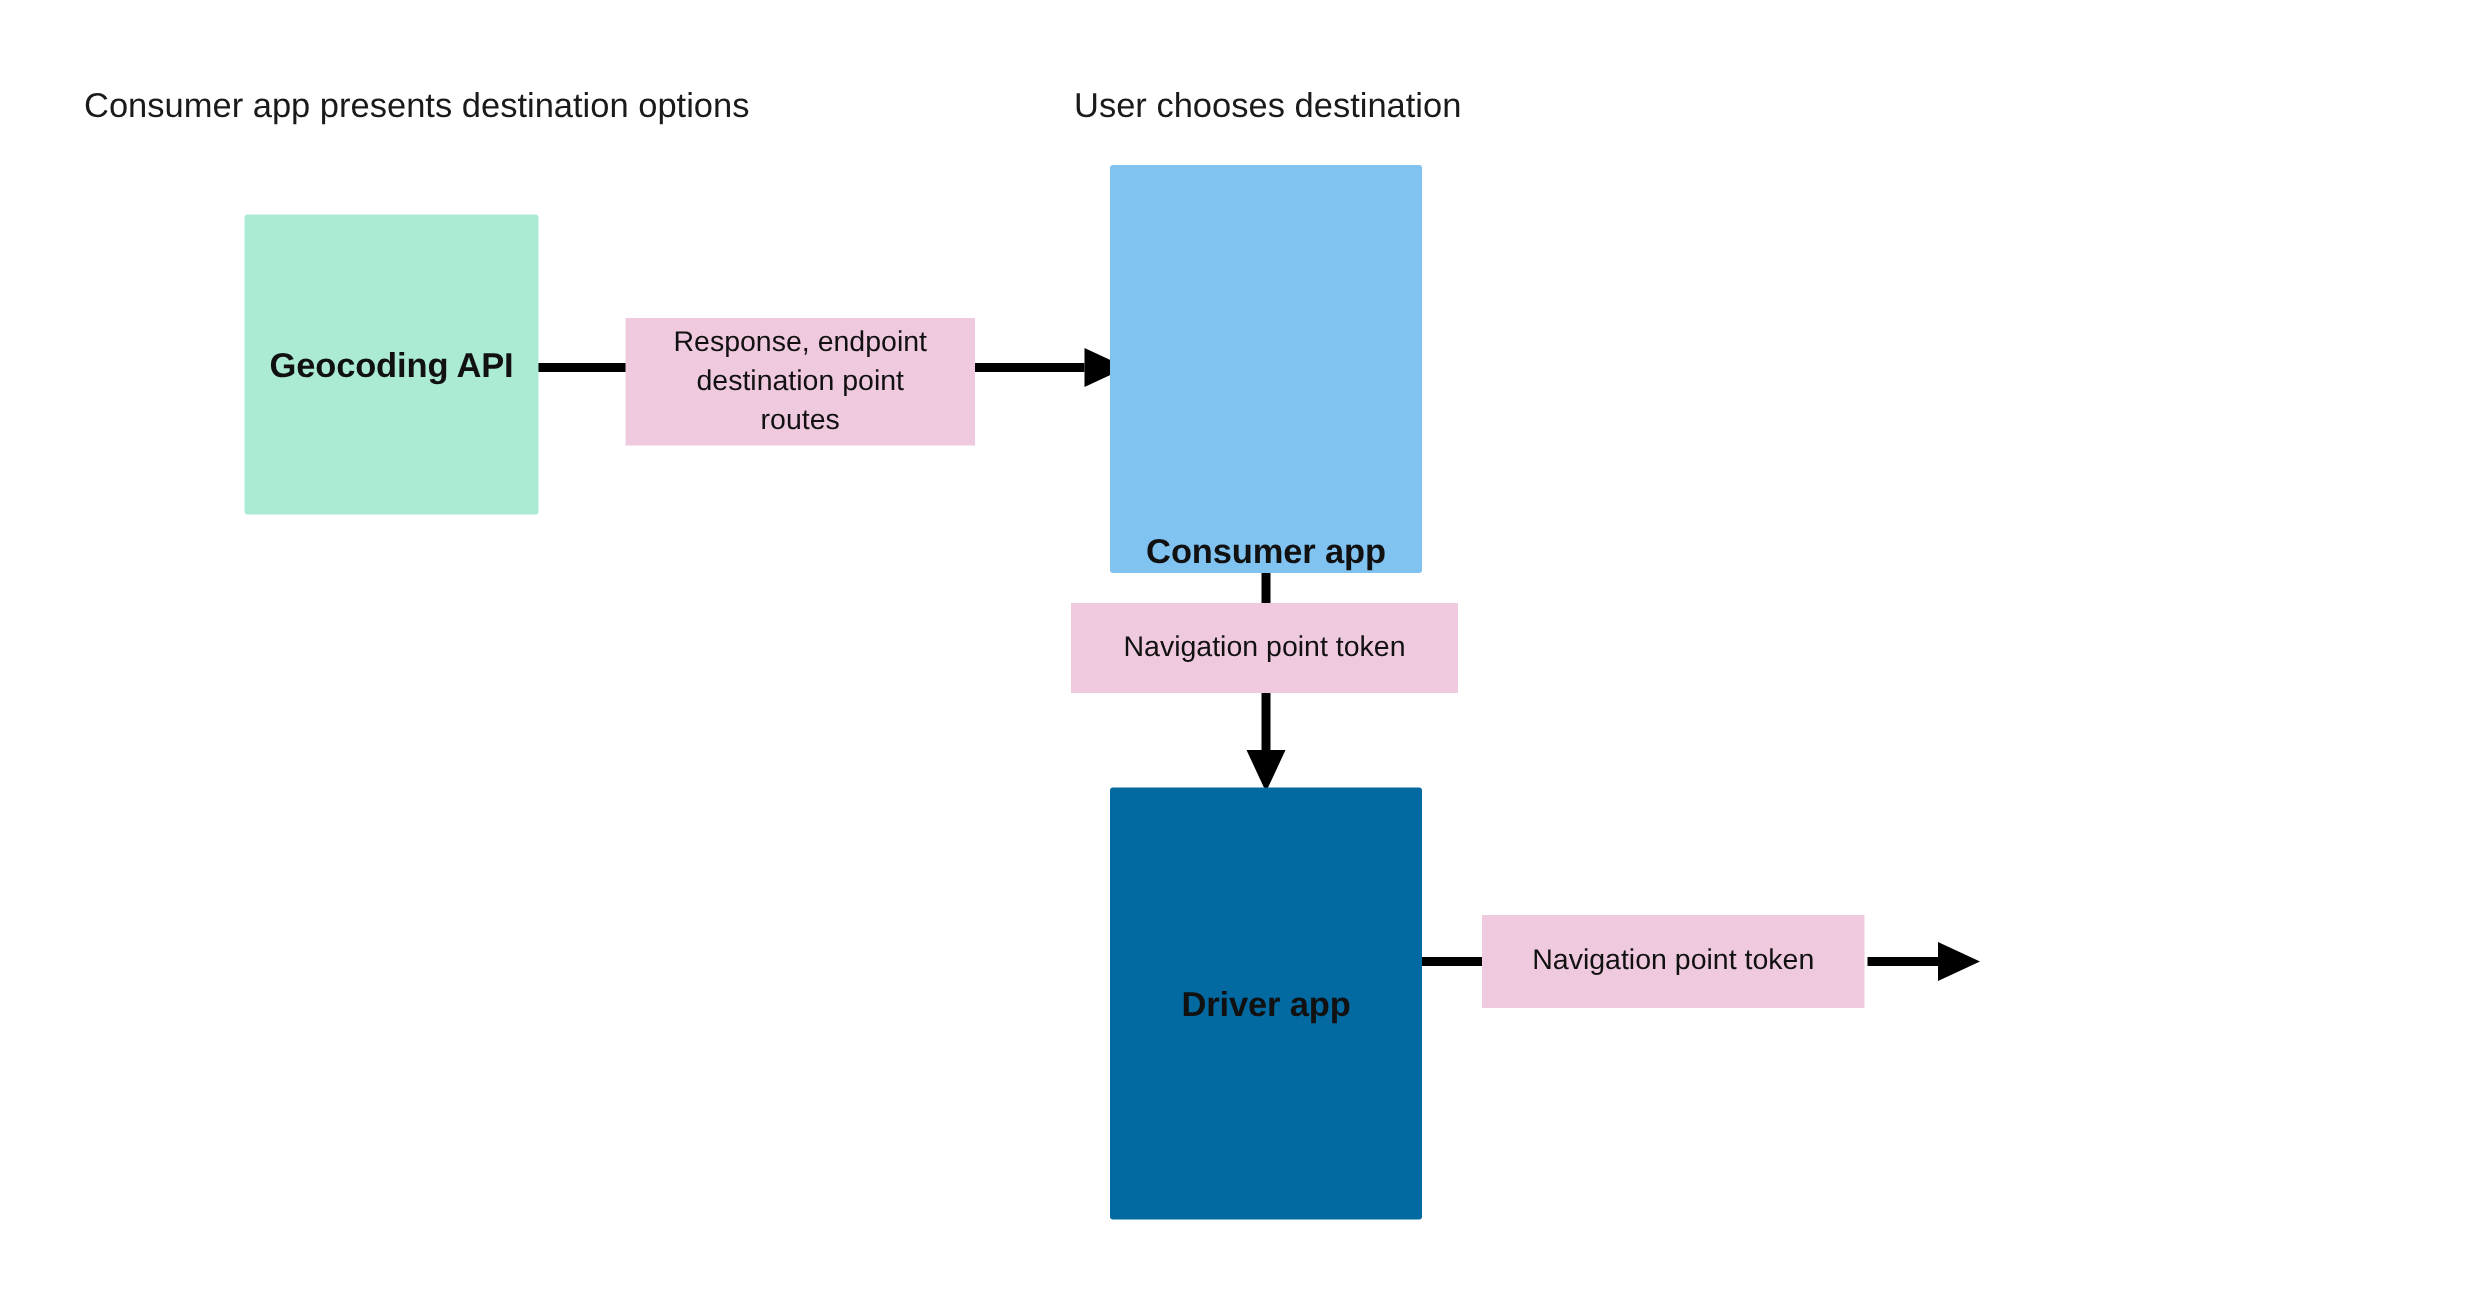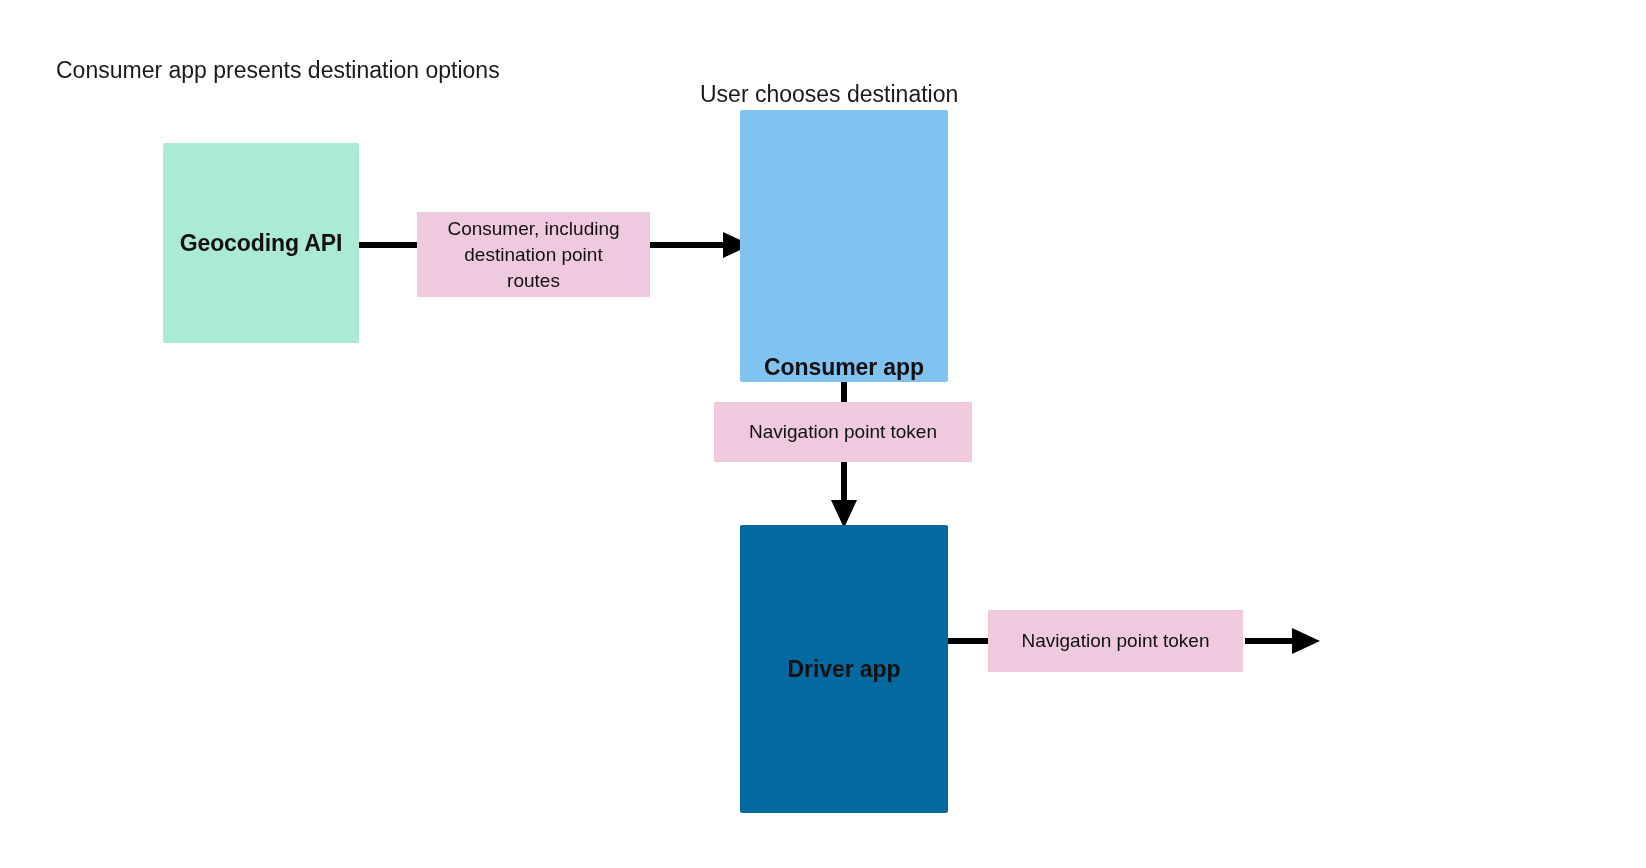--- a/index.html
+++ b/index.html
@@ -23,21 +23,21 @@
   
   .col-header {
     position: absolute;
     font-size: 23px;
     line-height: 28px;
     color: #1a1a1a;
     white-space: nowrap;
     font-weight: 400;
   }
   #header-0 { left: 56px;   top: 56px; }
-  #header-1 { left: 700px;  top: 56px; margin-top: 24px; }
+  #header-1 { left: 716px;  top: 56px; }
   #header-2 { left: 1207px; top: 56px; }
 
   
   .node {
     position: absolute;
     display: flex;
     align-items: center;
     justify-content: center;
     box-sizing: border-box;
     border-radius: 2px;
@@ -147,21 +147,21 @@
   <div class="node" id="node-consumer-app">
     <span class="node-label">Consumer app</span>
   </div>
 
   <div class="node" id="node-driver-app">
     <span class="node-label">Driver app</span>
   </div>
 
 
   <div class="edge-label" id="edge-label-response">
-    <span><span>Consumer, including</span><br><span>destination point</span><br><span>routes</span></span>
+    <span><span>Response, endpoint</span><br><span>destination point</span><br><span>routes</span></span>
   </div>
 
   <div class="edge-label" id="edge-label-consumer-driver">
     <span>Navigation point token</span>
   </div>
 
   <div class="edge-label" id="edge-label-driver-navsdk">
     <span>Navigation point token</span>
   </div>
 

